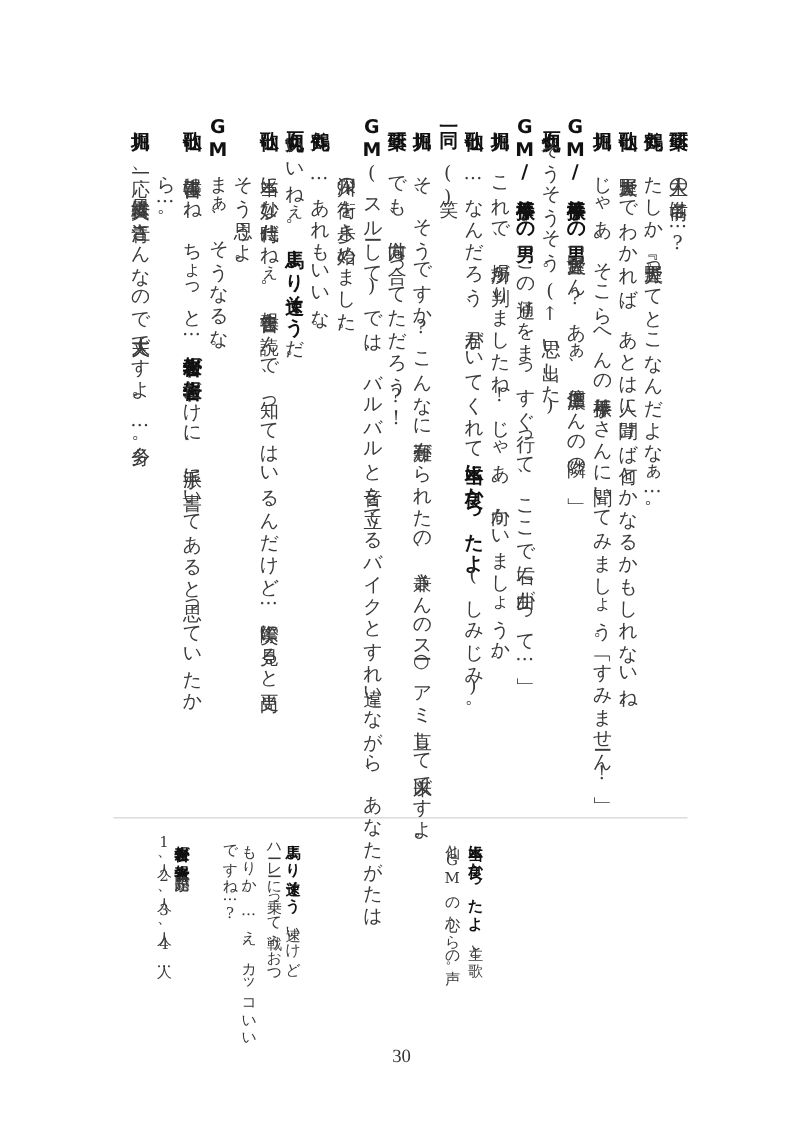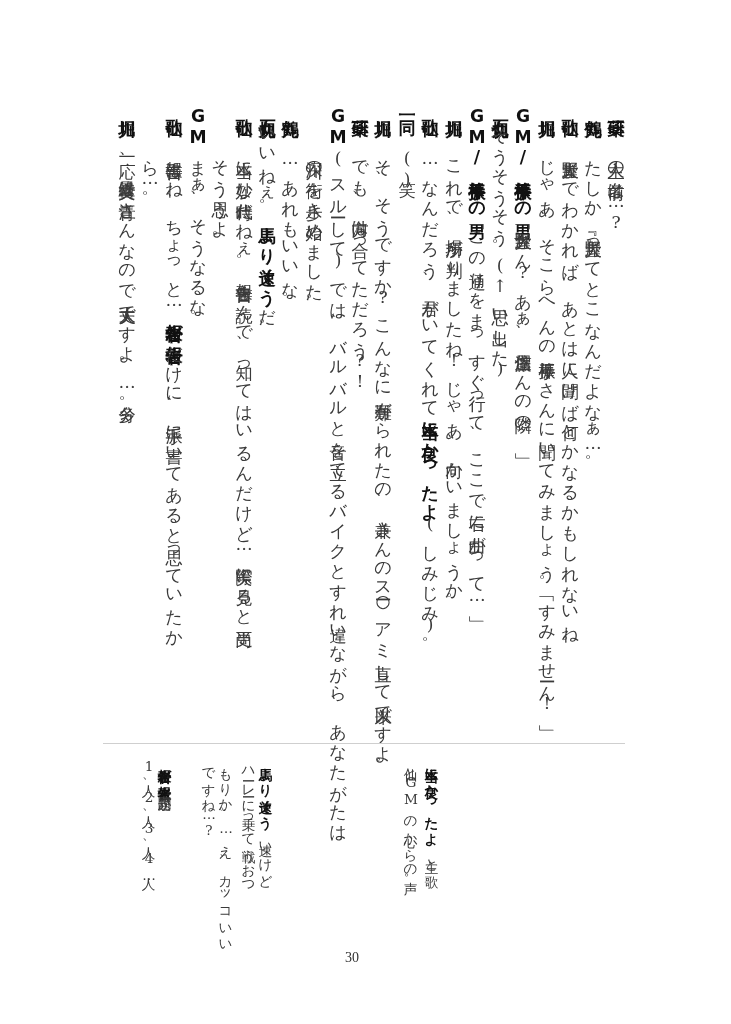--- a/index.html
+++ b/index.html
@@ -16,22 +16,22 @@
   .speaker.sp2 { height: 42px; }
   .line-text { color: #3a3a3a; }
   .bold { font-family: "DejaVu Sans", "Liberation Sans", sans-serif; font-weight: bold; color: #111111; }
   .cont { top: 148px; }
 
   .divider { position: absolute; left: 103px; top: 743px; width: 522px; height: 1px; background: #cfcfcf; }
 
   .note-col { top: 758px; width: 16px; font-size: 13.6px; letter-spacing: 0.4px; color: #3a3a3a; }
   .note-col .bold { color: #111111; }
 
-  .page-number { position: absolute; left: 345px; top: 950px; width: 40px; 
-                 font-size: 14px; color: #333333; font-family: "Liberation Serif", serif; }
+  .page-number { position: absolute; left: 345px; top: 950px; width: 40px; text-align: center;
+                 font-size: 17px; color: #333333; font-family: "Liberation Serif", serif; }
 </style>
 </head>
 <body>
 
 <div class="page">
 
   <div class="col main-col" style="left:604px;">
     <span class="speaker sp2">薬研</span><span class="line-text">主人の名前は…?</span>
   </div>
   <div class="col main-col" style="left:581px;">

